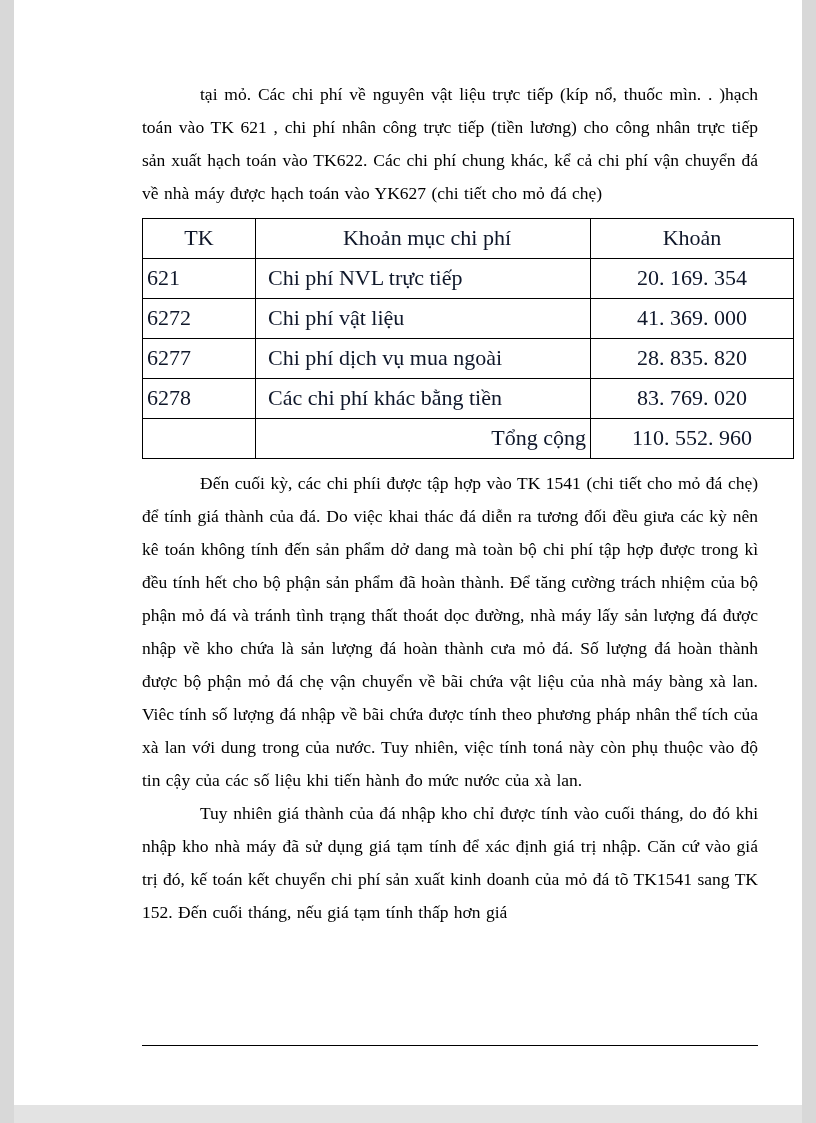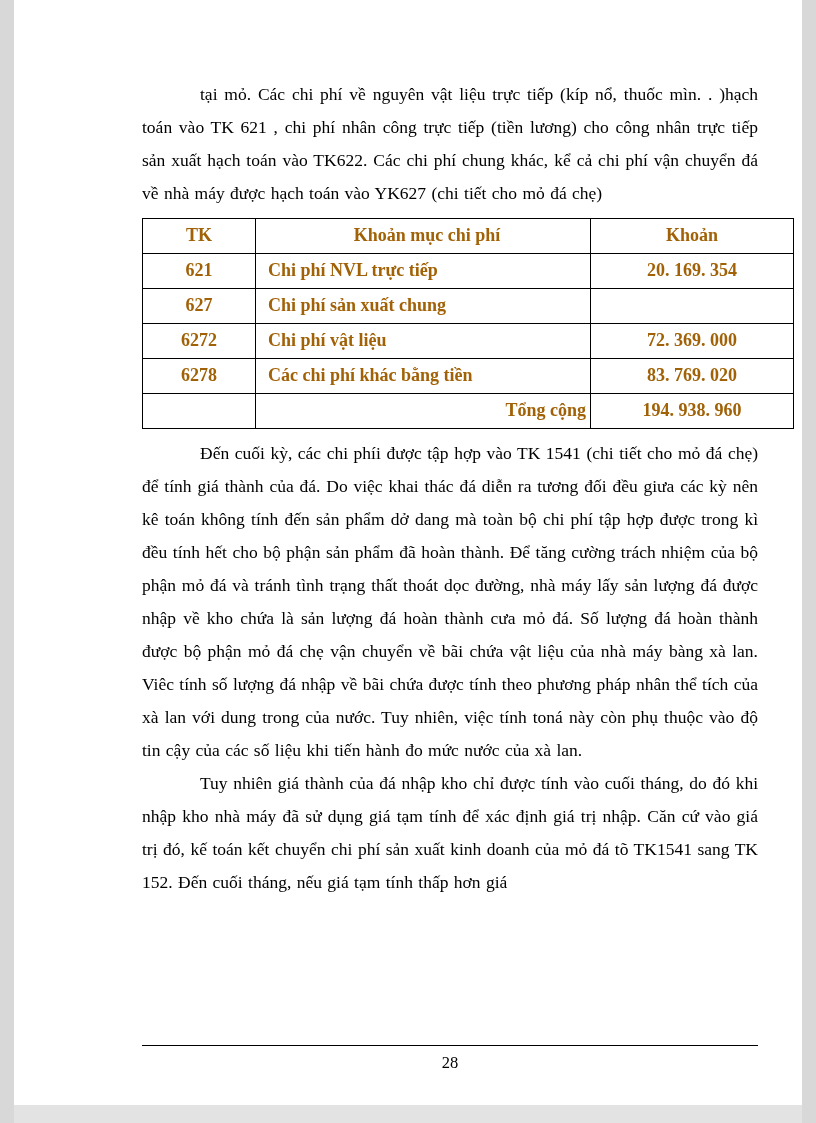--- a/index.html
+++ b/index.html
@@ -40,27 +40,27 @@
   }
   table.data {
     border-collapse: collapse;
     width: 616px;
     margin-top: 8px;
     margin-bottom: 8px;
     table-layout: fixed;
   }
   table.data td, table.data th {
     border: 1px solid #000;
-    font-size: 18px;
-    font-weight: bold;
+    font-size: 22px;
+    font-weight: normal;
     padding: 6px 4px 7px 4px;
     height: 20px;
-    color: #a16207;
+    color: #0f172a;
   }
-  .col-tk { width: 104px; text-align: center; }
+  .col-tk { width: 104px; text-align: left; }
   .col-desc { width: 318px; text-align: left; padding-left: 12px !important; }
   .col-amt { width: 194px; text-align: center; }
   .hdr td { text-align: center; }
   .total-label { text-align: right; padding-left: 4px !important; }
   .footer-rule {
     position: absolute;
     left: 128px;
     top: 1045px;
     width: 616px;
     border-top: 1px solid #000;
@@ -98,43 +98,42 @@
           <td class="col-tk">TK</td>
           <td class="col-desc" style="text-align:center;">Khoản mục chi phí</td>
           <td class="col-amt">Khoản</td>
         </tr>
         <tr>
           <td class="col-tk">621</td>
           <td class="col-desc">Chi phí NVL trực tiếp</td>
           <td class="col-amt">20. 169. 354</td>
         </tr>
         <tr>
-          <td class="col-tk">627</td>
-          <td class="col-desc">Chi phí sản xuất chung</td>
-          <td class="col-amt"></td>
+          <td class="col-tk">6272</td>
+          <td class="col-desc">Chi phí vật liệu</td>
+          <td class="col-amt">41. 369. 000</td>
         </tr>
         <tr>
-          <td class="col-tk">6272</td>
-          <td class="col-desc">Chi phí vật liệu</td>
-          <td class="col-amt">72. 369. 000</td>
+          <td class="col-tk">6277</td>
+          <td class="col-desc">Chi phí dịch vụ mua ngoài</td>
+          <td class="col-amt">28. 835. 820</td>
         </tr>
         <tr>
           <td class="col-tk">6278</td>
           <td class="col-desc">Các chi phí khác bằng tiền</td>
           <td class="col-amt">83. 769. 020</td>
         </tr>
         <tr>
           <td class="col-tk"></td>
           <td class="col-desc total-label">Tổng cộng</td>
-          <td class="col-amt">194. 938. 960</td>
+          <td class="col-amt">110. 552. 960</td>
         </tr>
       </tbody>
     </table>
 
     <p class="para">Đến cuối kỳ, các chi phíi được tập hợp vào TK 1541 (chi tiết cho mỏ đá chẹ) để tính giá thành của đá. Do việc khai thác đá diễn ra tương đối đều giưa các kỳ nên kê toán không tính đến sản phẩm dở dang mà toàn bộ chi phí tập hợp được trong kì đều tính hết cho bộ phận sản phẩm đã hoàn thành. Để tăng cường trách nhiệm của bộ phận mỏ đá và tránh tình trạng thất thoát dọc đường, nhà máy lấy sản lượng đá được nhập về kho chứa là sản lượng đá hoàn thành cưa mỏ đá. Số lượng đá hoàn thành được bộ phận mỏ đá chẹ vận chuyển về bãi chứa vật liệu của nhà máy bàng xà lan. Viêc tính số lượng đá nhập về bãi chứa được tính theo phương pháp nhân thể tích của xà lan với dung trong của nước. Tuy nhiên, việc tính toná này còn phụ thuộc vào độ tin cậy của các số liệu khi tiến hành đo mức nước của xà lan.</p>
     <p class="para">Tuy nhiên giá thành của đá nhập kho chỉ được tính vào cuối tháng, do đó khi nhập kho nhà máy đã sử dụng giá tạm tính để xác định giá trị nhập. Căn cứ vào giá trị đó, kế toán kết chuyển chi phí sản xuất kinh doanh của mỏ đá tõ TK1541 sang TK 152. Đến cuối tháng, nếu giá tạm tính thấp hơn giá</p>
 
   </div>
 
   <div class="footer-rule"></div>
-  <div class="page-number">28</div>
   <div class="bottom-shade"></div>
 </div>
 
 </body></html>

